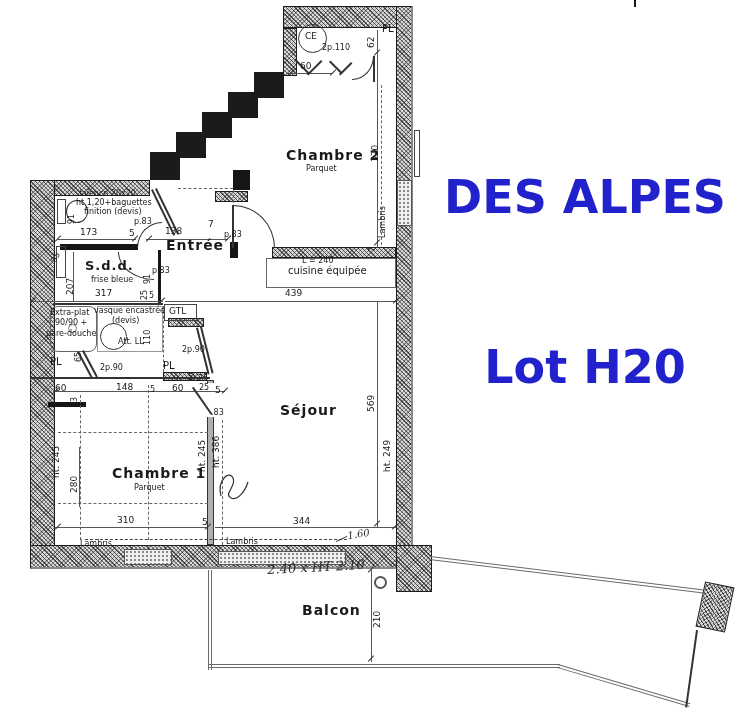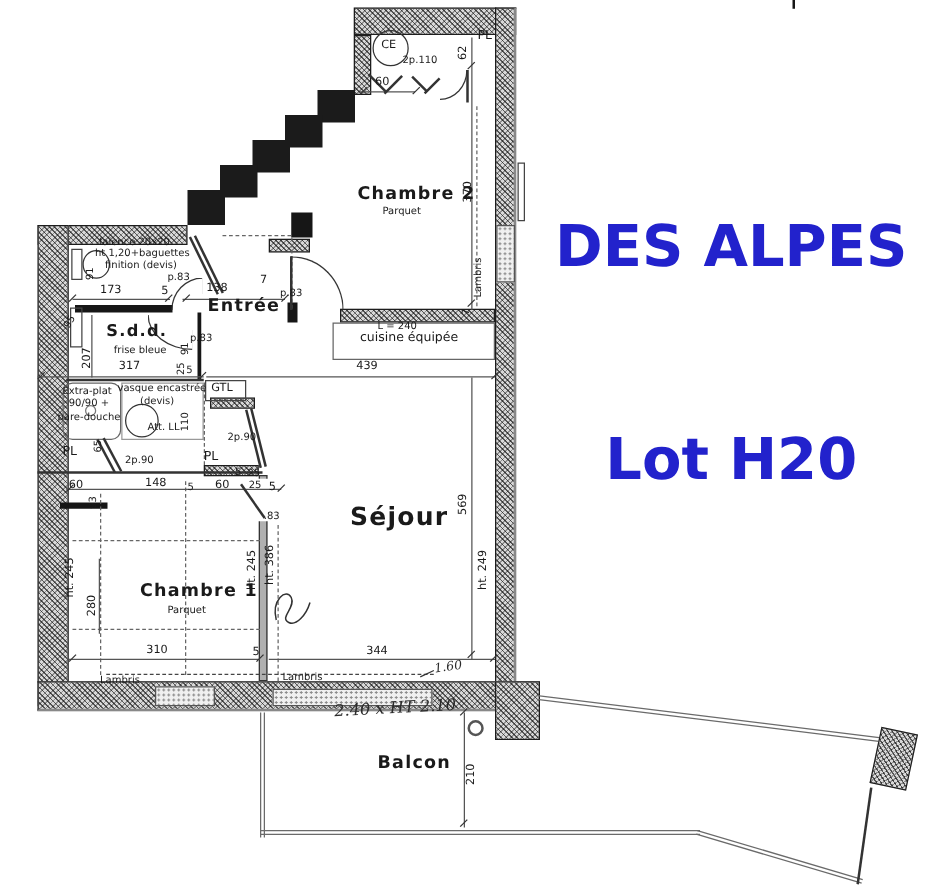--- a/index.html
+++ b/index.html
@@ -165,21 +165,21 @@
   <div class="a lnr" style="left:336px;top:541px;width:12px;height:1px;transform:rotate(-25deg);"></div>
   <svg class="a" width="36" height="34" style="left:215px;top:468px;" viewBox="0 0 36 34">
     <path d="M6,28 C2,12 14,2 18,10 C22,18 8,26 16,30 C22,33 30,24 33,14" fill="none" stroke="#333" stroke-width="1.2"></path>
   </svg>
 
   <div id="plan-labels">
       <div class="lbl rm" style="left: 286px; top: 148px; font-size: 14px;">Chambre 2</div>
       <div class="lbl" style="left: 306px; top: 165px; font-size: 8px;">Parquet</div>
       <div class="lbl rm" style="left: 112px; top: 466px; font-size: 14px;">Chambre 1</div>
       <div class="lbl" style="left: 134px; top: 484px; font-size: 8px;">Parquet</div>
-      <div class="lbl rm" style="left: 280px; top: 403px; font-size: 20px;">Séjour</div>
+      <div class="lbl rm" style="left: 280px; top: 403px; font-size: 14px;">Séjour</div>
       <div class="lbl rm" style="left: 166px; top: 238px; font-size: 14px;">Entrée</div>
       <div class="lbl rm" style="left: 85px; top: 259px; font-size: 13px;">S.d.d.</div>
       <div class="lbl" style="left: 91px; top: 276px; font-size: 8px;">frise bleue</div>
       <div class="lbl rm" style="left: 302px; top: 603px; font-size: 14px;">Balcon</div>
       <div class="lbl" style="left: 288px; top: 266px; font-size: 10px;">cuisine équipée</div>
       <div class="lbl" style="left: 302px; top: 257px; font-size: 8px;">L = 240</div>
       <div class="lbl" style="left: 79px; top: 190px; font-size: 8px;">faïence 20x20</div>
       <div class="lbl" style="left: 76px; top: 199px; font-size: 8px;">ht 1,20+baguettes</div>
       <div class="lbl" style="left: 84px; top: 208px; font-size: 8px;">finition (devis)</div>
       <div class="lbl" style="left: 50px; top: 309px; font-size: 8px;">Extra-plat</div>

